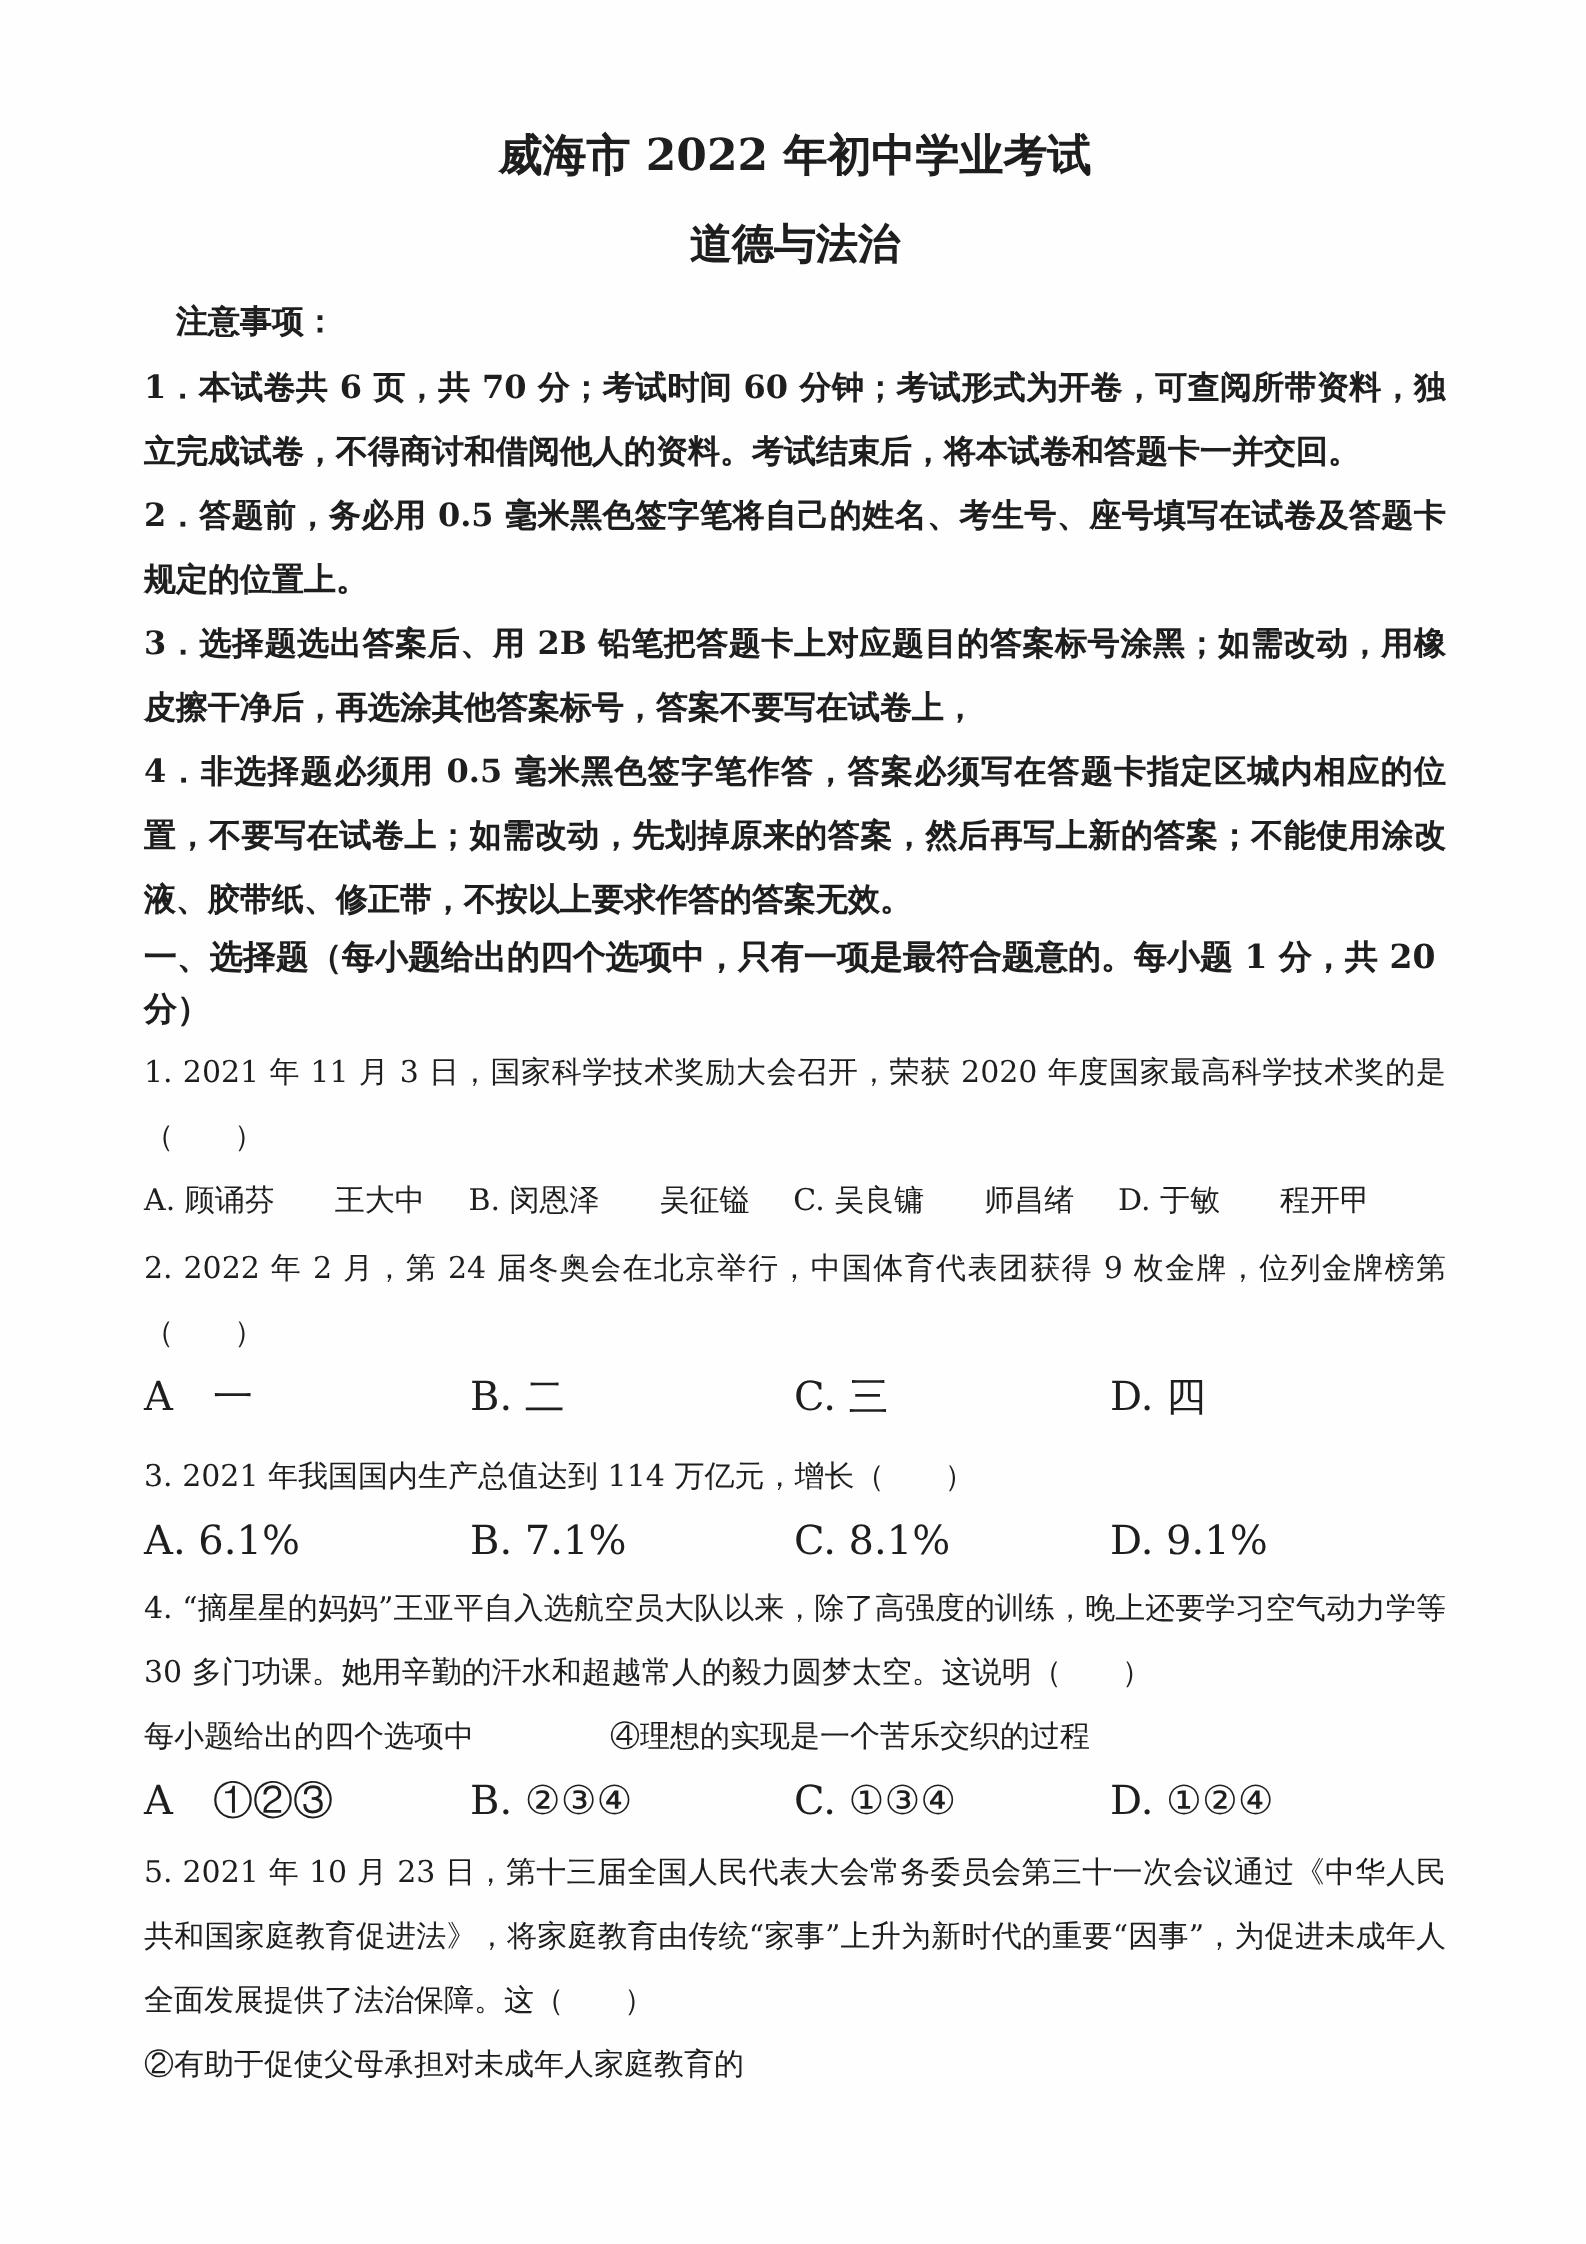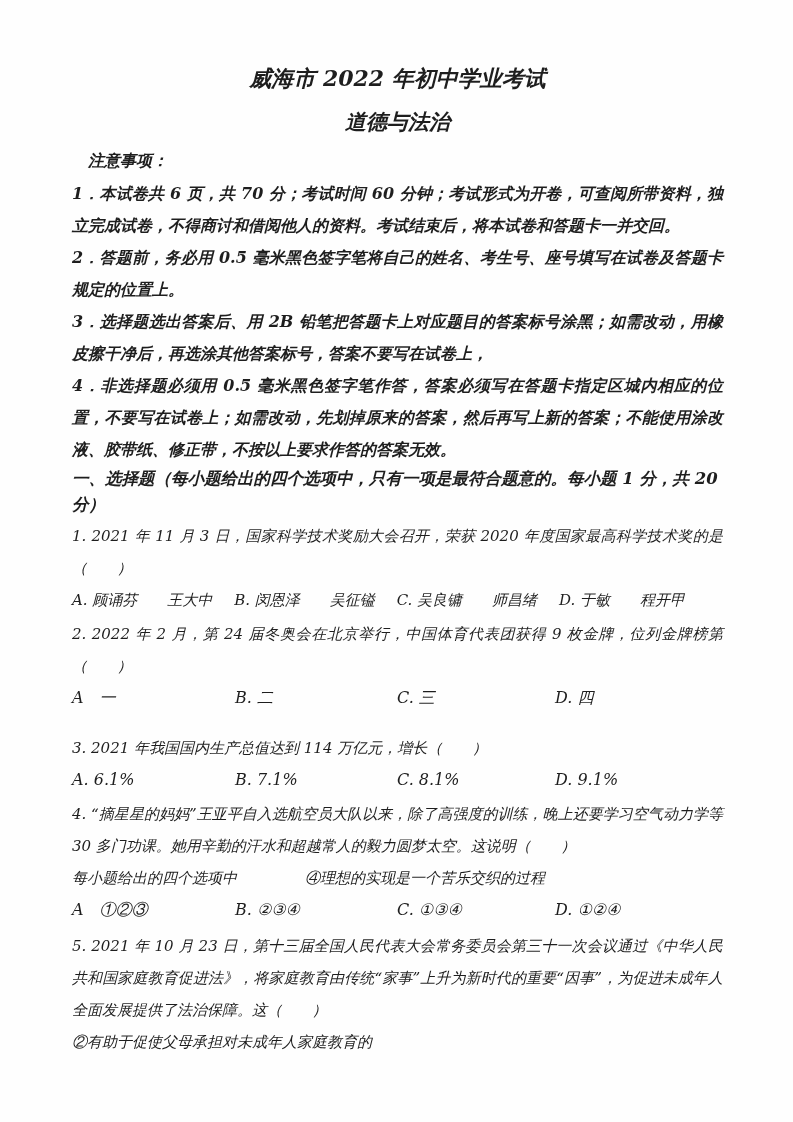--- a/index.html
+++ b/index.html
@@ -9,21 +9,20 @@
     background: #fefefe;
     color: #1e1e1e;
     font-family: "DejaVu Serif", "Liberation Serif", serif;
   }
   .page {
     position: relative;
     width: 793px; height: 1054px;
     padding: 0 70px 1px 72px;
     overflow: hidden;
     background: #fefefe;
-    font-style: italic;
   }
   .title {
     margin: 64px 0 0 0;
     text-align: center;
     font-size: 22px; line-height: 28px;
     font-weight: bold;
   }
   .subtitle {
     margin: 16px 0 0 0;
     text-align: center;
@@ -41,39 +40,39 @@
     font-weight: bold;
     text-align: justify;
     text-justify: inter-ideograph;
   }
   .section-heading {
     margin: 0;
     font-size: 16.5px; line-height: 26px;
     font-weight: bold;
   }
   .question { margin: 0; }
-  .q3 { margin-top: 18px; }
+  .q3 { margin-top: 8px; }
   .q5 { margin-top: 4px; }
   .q-line {
     margin: 0;
     font-size: 15px; line-height: 32px;
     text-align: justify;
     text-justify: inter-ideograph;
   }
   .stem { margin-top: 2px; }
   .opts-flex {
     display: flex;
     justify-content: space-between;
     width: 613px;
     font-size: 15px; line-height: 32px;
   }
   .opts-grid4 {
     display: grid;
     grid-template-columns: 163px 162px 158px auto;
-    font-size: 16px; line-height: 32px;
+    font-size: 20px; line-height: 32px;
   }
   .subs-grid-a {
     display: grid;
     grid-template-columns: 233px auto;
     font-size: 15px; line-height: 32px;
   }
   .subs-grid-b {
     display: grid;
     grid-template-columns: 305px auto;
     font-size: 15px; line-height: 32px;

